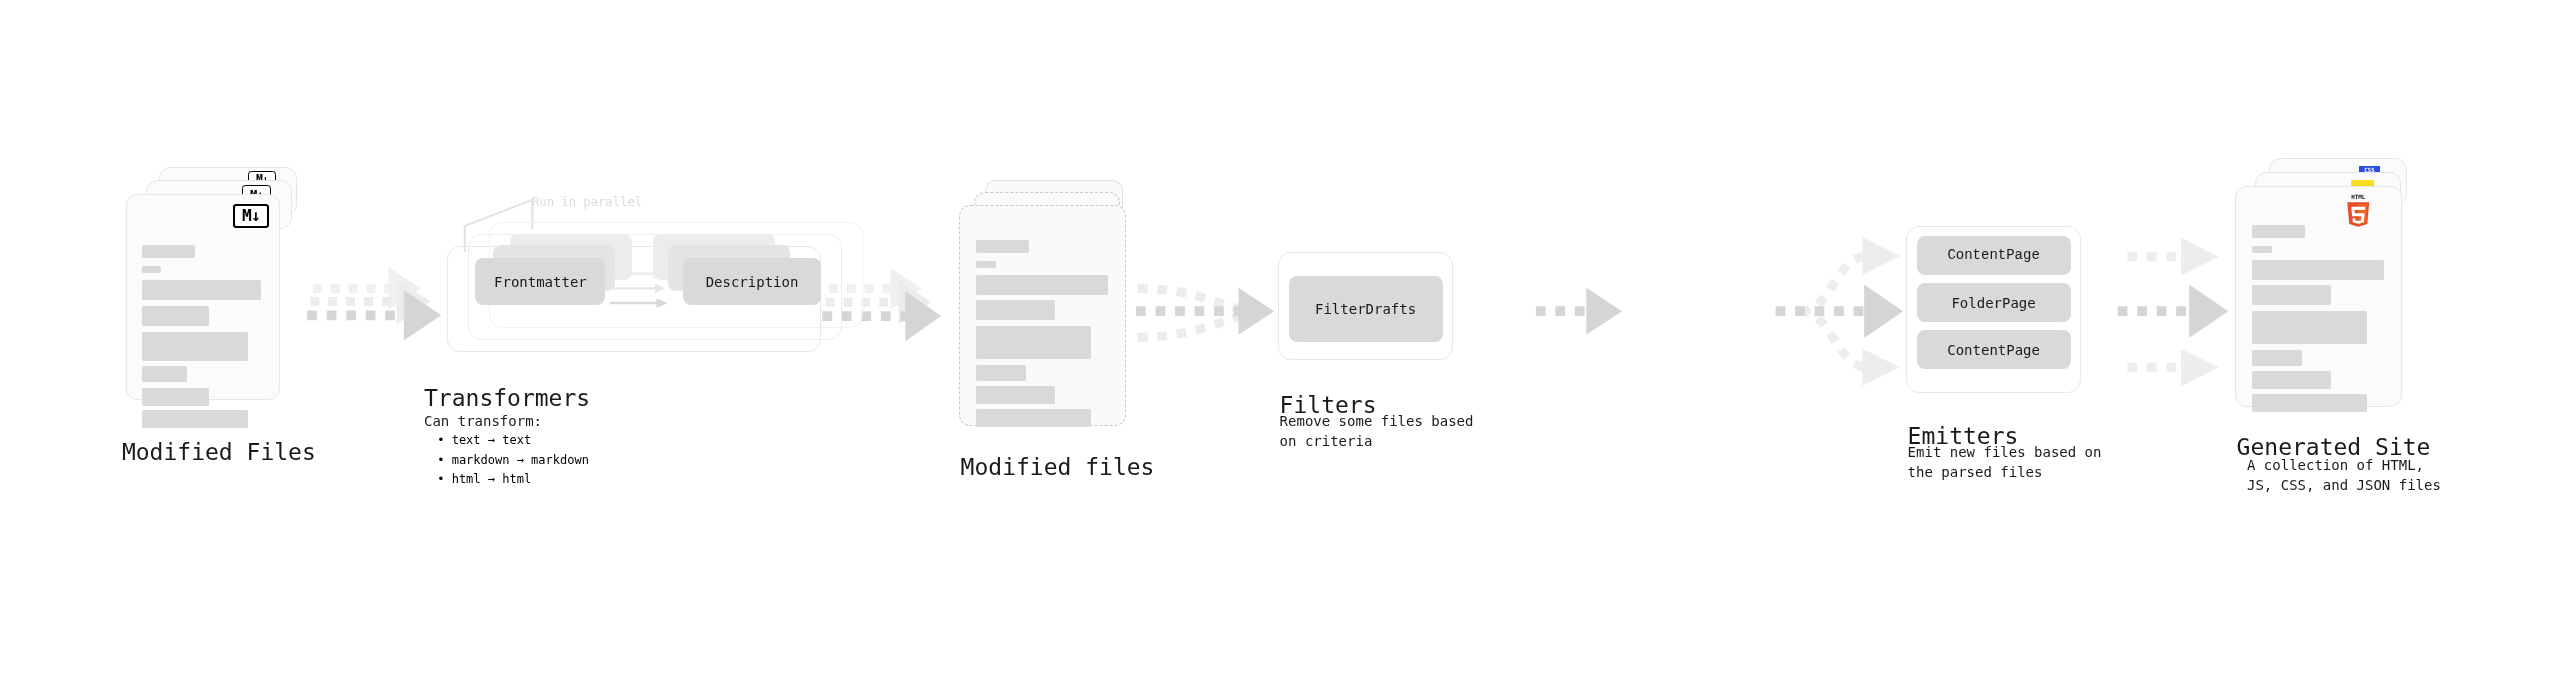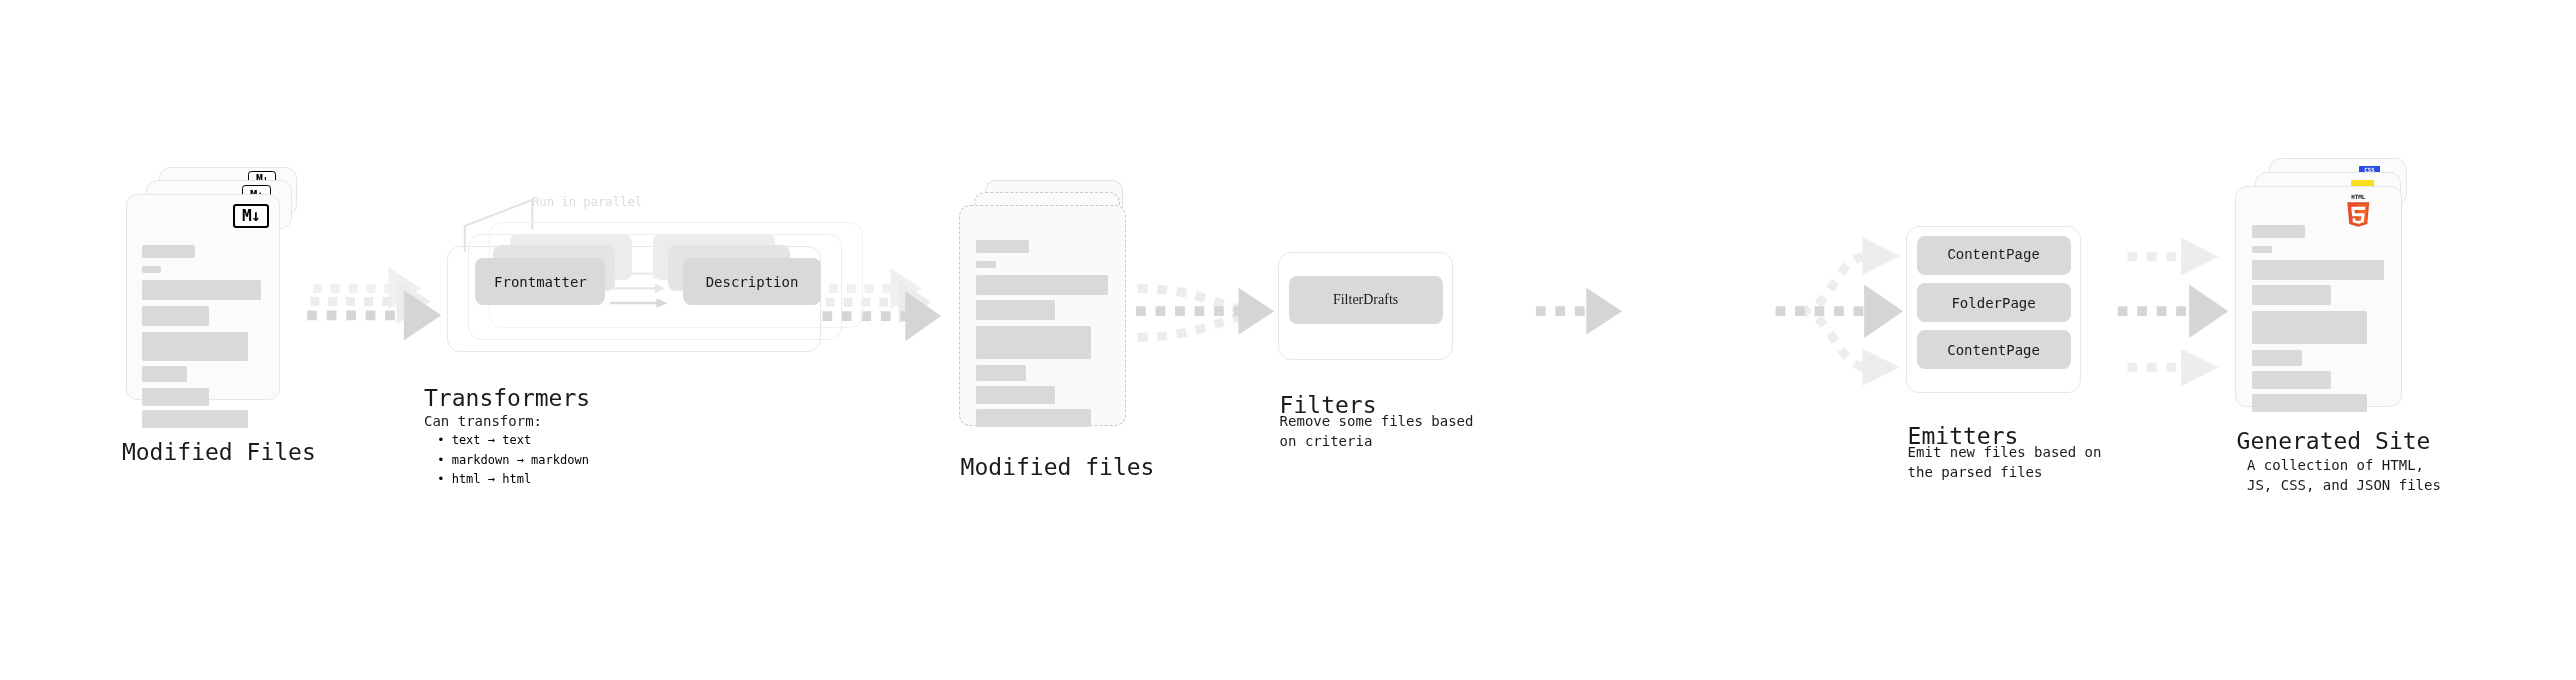--- a/index.html
+++ b/index.html
@@ -253,21 +253,21 @@
         <div class="skel" style="left:16.3px;top:159px;width:50px;height:16.3px;"></div>
         <div class="skel" style="left:16.3px;top:180px;width:79px;height:18px;"></div>
         <div class="skel" style="left:16.3px;top:203px;width:115px;height:18px;"></div>
       </div>
     </div>
     <div class="title" style="left:1.6px;top:260px;">Modified files</div>
   </div>
 
   <div class="node" style="left:1278px;top:252px;">
     <div class="groupbox" style="left:0px;top:0px;width:175px;height:108px;"></div>
-    <div class="pill" style="left:10.6px;top:24.4px;width:154px;height:48px;font-family:Liberation Serif, serif;">FilterDrafts</div>
+    <div class="pill" style="left:10.6px;top:24.4px;width:154px;height:66px;">FilterDrafts</div>
     <div class="title" style="left:1.6px;top:126px;">Filters</div>
     <div class="subtitle" style="left:1.6px;top:160px;">Remove some files based
 on criteria</div>
   </div>
 
 
   <div class="node" style="left:1906px;top:226px;">
     <div class="groupbox" style="left:0px;top:0px;width:175px;height:167px;"></div>
     <div class="pill" style="left:10.6px;top:9.8px;width:154px;height:39px;font-family:Liberation Mono, monospace;">ContentPage</div>
     <div class="pill" style="left:10.6px;top:57px;width:154px;height:39px;">FolderPage</div>
@@ -296,19 +296,19 @@
         <div class="skel" style="left:16.3px;top:38px;width:53px;height:13px;"></div>
         <div class="skel" style="left:16.3px;top:59px;width:19.5px;height:6.5px;"></div>
         <div class="skel" style="left:16.3px;top:73px;width:132px;height:20.3px;"></div>
         <div class="skel" style="left:16.3px;top:98px;width:79px;height:20.3px;"></div>
         <div class="skel" style="left:16.3px;top:124px;width:115px;height:32.5px;"></div>
         <div class="skel" style="left:16.3px;top:163px;width:50px;height:16.3px;"></div>
         <div class="skel" style="left:16.3px;top:184px;width:79px;height:18px;"></div>
         <div class="skel" style="left:16.3px;top:207px;width:115px;height:18px;"></div>
       </div>
     </div>
-    <div class="title" style="left:1.6px;top:256px;text-align:right;">Generated Site</div>
+    <div class="title" style="left:1.6px;top:262px;text-align:right;">Generated Site</div>
     <div class="subtitle" style="left:12px;top:298px;">A collection of HTML,
 JS, CSS, and JSON files</div>
   </div>
 
 </div>
 
 
 </body></html>

